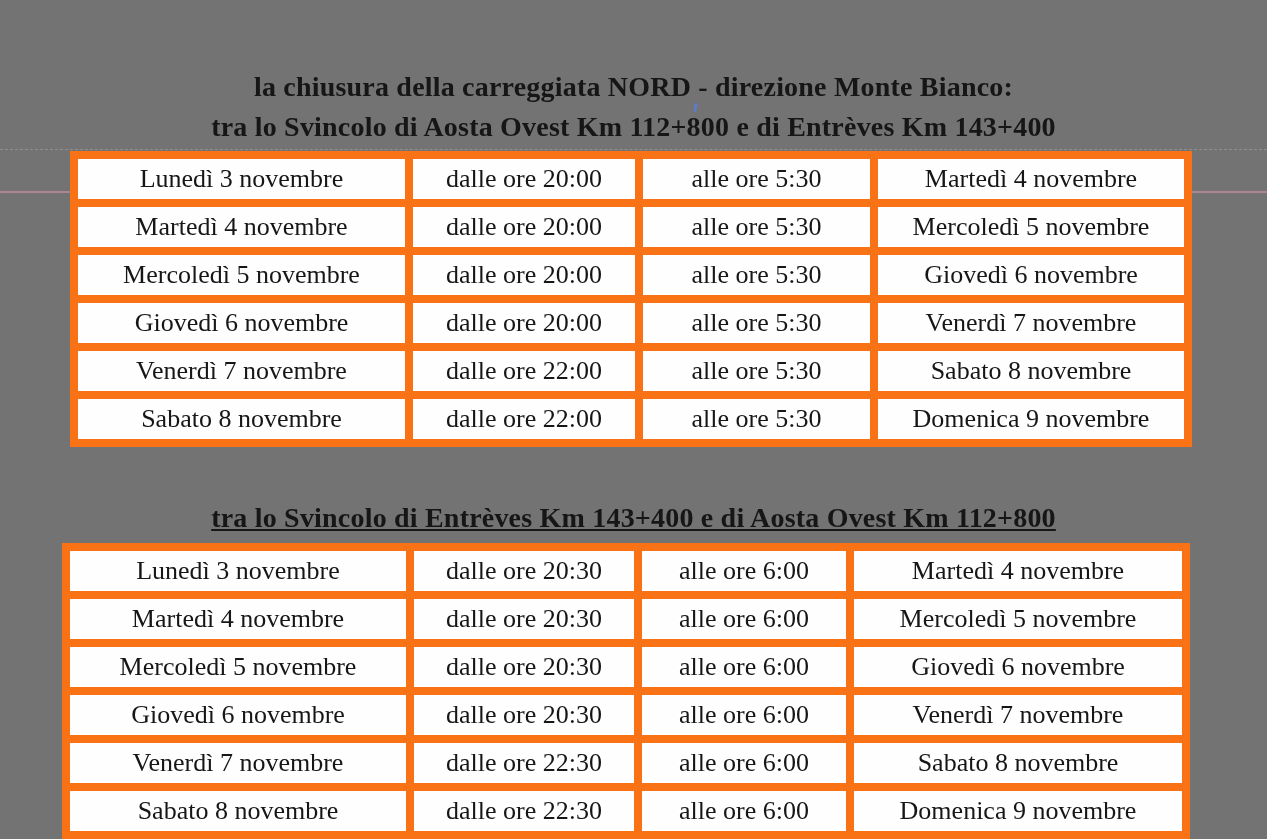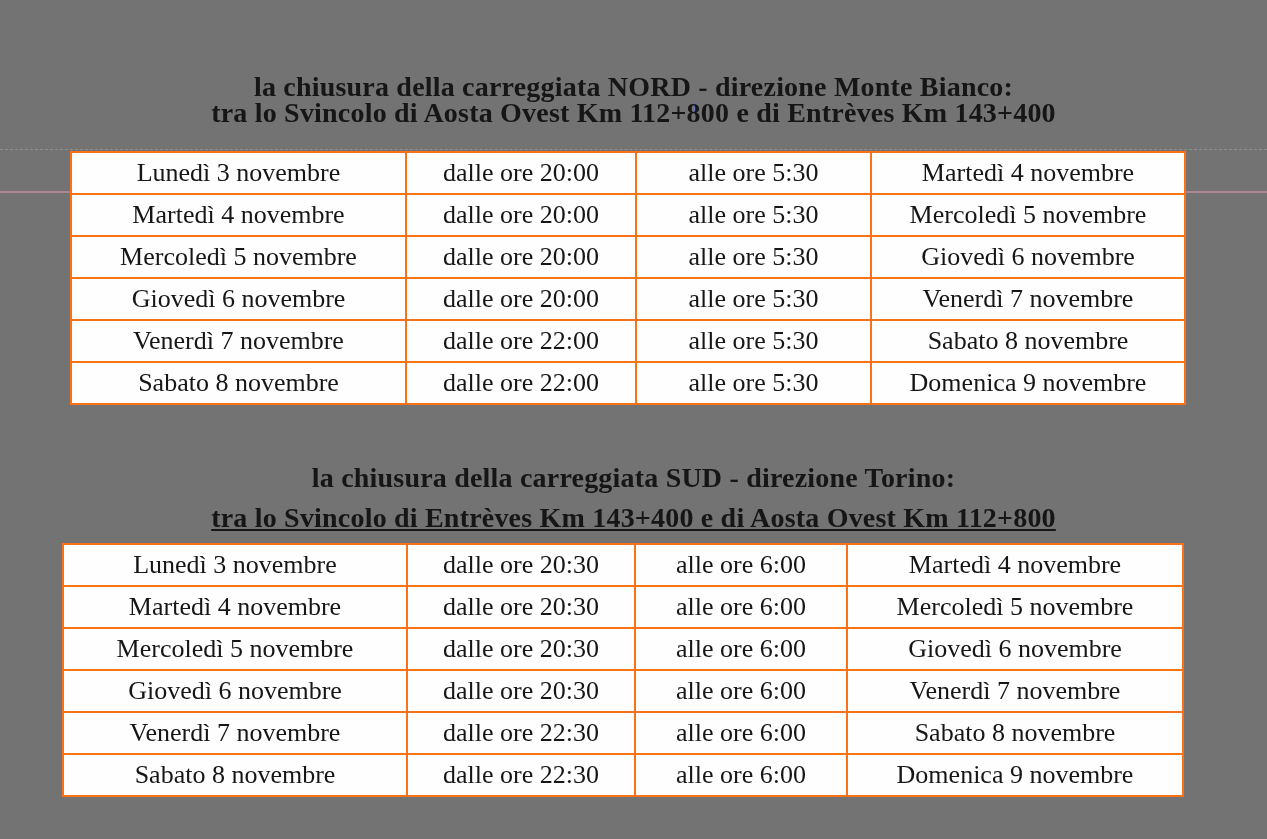--- a/index.html
+++ b/index.html
@@ -22,21 +22,21 @@
     white-space:nowrap;
   }
   table.closure{
     position:absolute;
     border-collapse:collapse;
     table-layout:fixed;
     font-size:26px;
     background:#fefefe;
   }
   table.closure td{
-    border:2px solid #f97316;
+    border:8px solid #f97316;
     text-align:center;
     vertical-align:middle;
     height:40px;
     padding:0 4px;
     white-space:nowrap;
     overflow:hidden;
   }
   #table-nord{left:70px;top:151px;width:1114px;}
   #table-sud{left:62px;top:543px;width:1120px;}
   
@@ -57,21 +57,21 @@
 </head>
 <body>
 
 <div class="page">
 
   <div class="artifact-gray-line"></div>
   <div class="artifact-pink-line"></div>
   <div class="artifact-blue-speck"></div>
 
   <div class="heading" style="top:70px;">la chiusura della carreggiata NORD - direzione Monte Bianco:</div>
-  <div class="heading" style="top:96px;">tra lo Svincolo di Aosta Ovest Km 112+800 e di Entrèves Km 143+400</div>
+  <div class="heading" style="top:110px;">tra lo Svincolo di Aosta Ovest Km 112+800 e di Entrèves Km 143+400</div>
 
   <table class="closure" id="table-nord">
     <colgroup>
       <col style="width:335px;">
         <col style="width:230px;">
         <col style="width:235px;">
         <col style="width:314px;">
     </colgroup>
     <tbody>
       <tr>
@@ -106,21 +106,20 @@
       </tr>
       <tr>
         <td>Sabato 8 novembre</td>
         <td>dalle ore 22:00</td>
         <td>alle ore 5:30</td>
         <td>Domenica 9 novembre</td>
       </tr>
     </tbody>
   </table>
 
-  <div class="heading" style="top:461px;">la chiusura della carreggiata SUD - direzione Torino:</div>
   <div class="heading" style="top:501px;text-decoration:underline;">tra lo Svincolo di Entrèves Km 143+400 e di Aosta Ovest Km 112+800</div>
 
   <table class="closure" id="table-sud">
     <colgroup>
       <col style="width:344px;">
         <col style="width:228px;">
         <col style="width:212px;">
         <col style="width:336px;">
     </colgroup>
     <tbody>

